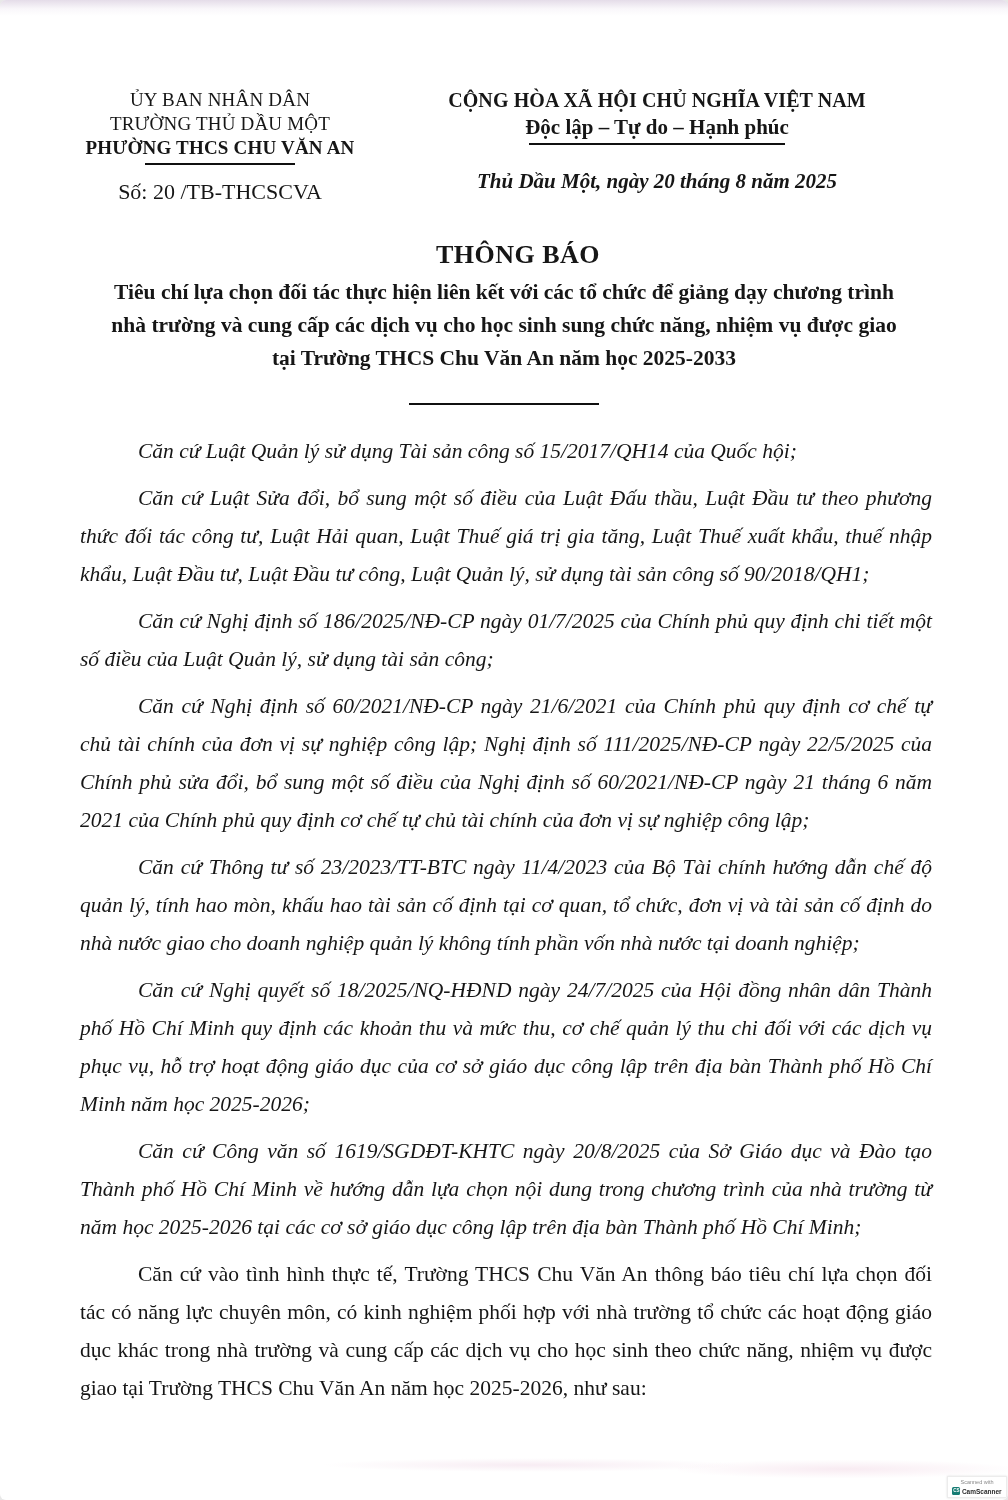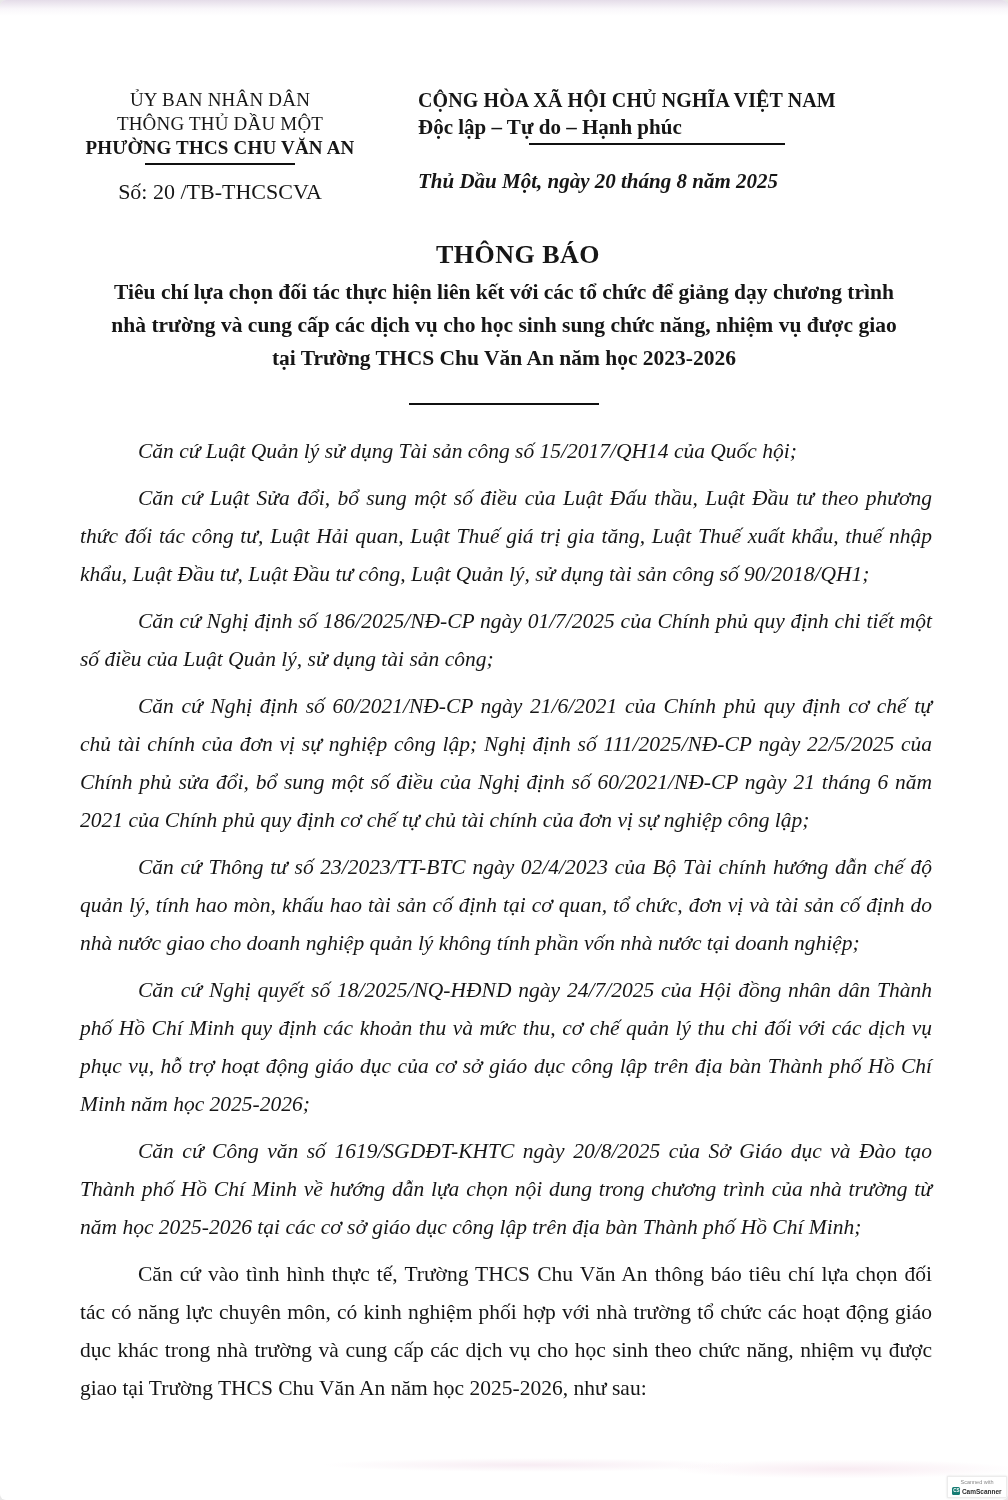--- a/index.html
+++ b/index.html
@@ -38,21 +38,21 @@
   }
   .hdr-left .l1, .hdr-left .l2 { font-size: 19px; letter-spacing: 0.2px; }
   .hdr-left .l3 { font-size: 19px; font-weight: bold; letter-spacing: 0.2px; }
   .hdr-left .rule {
     width: 150px; height: 0; border-top: 2.2px solid #101010; margin: 3px auto 0;
   }
   .hdr-left .doc-num { margin-top: 15px; font-size: 22px; }
 
   .hdr-right {
     position: absolute; top: 88px; left: 418px; width: 478px;
-    line-height: 25px;
+    text-align: center; line-height: 25px;
   }
   .hdr-right .l1 { font-size: 20px; font-weight: bold; letter-spacing: 0.1px; }
   .hdr-right .l2 { font-size: 21px; font-weight: bold; margin-top: 2px; }
   .hdr-right .rule {
     width: 256px; height: 0; border-top: 2.2px solid #101010; margin: 3px auto 0;
   }
   .hdr-right .dateline { margin-top: 24px; font-size: 21px; font-weight: bold; font-style: italic; }
 
   
   .title-block { position: absolute; top: 240px; left: 0; width: 100%; text-align: center; }
@@ -92,49 +92,49 @@
 </head>
 <body>
 
 <div class="page">
   <div class="scan-edge-top"></div>
   <div class="scan-smudge-bottom"></div>
   <div class="scan-smudge-bottom-right"></div>
 
   <div class="hdr-left">
     <div class="l1">ỦY BAN NHÂN DÂN</div>
-    <div class="l2">THÔNG THỦ DẦU MỘT</div>
+    <div class="l2">TRƯỜNG THỦ DẦU MỘT</div>
     <div class="l3">PHƯỜNG THCS CHU VĂN AN</div>
     <div class="rule"></div>
     <div class="doc-num">Số: 20 /TB-THCSCVA</div>
   </div>
 
   <div class="hdr-right">
     <div class="l1">CỘNG HÒA XÃ HỘI CHỦ NGHĨA VIỆT NAM</div>
     <div class="l2">Độc lập – Tự do – Hạnh phúc</div>
     <div class="rule"></div>
     <div class="dateline">Thủ Dầu Một, ngày 20 tháng 8  năm 2025</div>
   </div>
 
   <div class="title-block">
     <div class="heading">THÔNG BÁO</div>
     <div class="subtitle">
       <div>Tiêu chí lựa chọn đối tác thực hiện liên kết với các tổ chức để giảng dạy chương trình</div>
       <div>nhà trường và cung cấp các dịch vụ cho học sinh sung chức năng, nhiệm vụ được giao</div>
-      <div>tại Trường THCS Chu Văn An năm học 2023-2026</div>
+      <div>tại Trường THCS Chu Văn An năm học 2025-2033</div>
     </div>
     <div class="title-divider"></div>
   </div>
 
   <div class="body-text">
     <p class="cite">Căn cứ Luật Quản lý sử dụng Tài sản công số 15/2017/QH14 của Quốc hội;</p>
     <p class="cite">Căn cứ Luật Sửa đổi, bổ sung một số điều của Luật Đấu thầu, Luật Đầu tư theo phương thức đối tác công tư, Luật Hải quan, Luật Thuế giá trị gia tăng, Luật Thuế xuất khẩu, thuế nhập khẩu, Luật Đầu tư, Luật Đầu tư công, Luật Quản lý, sử dụng tài sản công số 90/2018/QH1;</p>
     <p class="cite">Căn cứ Nghị định số 186/2025/NĐ-CP ngày 01/7/2025 của Chính phủ quy định chi tiết một số điều của Luật Quản lý, sử dụng tài sản công;</p>
     <p class="cite">Căn cứ Nghị định số 60/2021/NĐ-CP ngày 21/6/2021 của Chính phủ quy định cơ chế tự chủ tài chính của đơn vị sự nghiệp công lập; Nghị định số 111/2025/NĐ-CP ngày 22/5/2025 của Chính phủ sửa đổi, bổ sung một số điều của Nghị định số 60/2021/NĐ-CP ngày 21 tháng 6 năm 2021 của Chính phủ quy định cơ chế tự chủ tài chính của đơn vị sự nghiệp công lập;</p>
-    <p class="cite">Căn cứ Thông tư số 23/2023/TT-BTC ngày 02/4/2023 của Bộ Tài chính hướng dẫn chế độ quản lý, tính hao mòn, khấu hao tài sản cố định tại cơ quan, tổ chức, đơn vị và tài sản cố định do nhà nước giao cho doanh nghiệp quản lý không tính phần vốn nhà nước tại doanh nghiệp;</p>
+    <p class="cite">Căn cứ Thông tư số 23/2023/TT-BTC ngày 11/4/2023 của Bộ Tài chính hướng dẫn chế độ quản lý, tính hao mòn, khấu hao tài sản cố định tại cơ quan, tổ chức, đơn vị và tài sản cố định do nhà nước giao cho doanh nghiệp quản lý không tính phần vốn nhà nước tại doanh nghiệp;</p>
     <p class="cite">Căn cứ Nghị quyết số 18/2025/NQ-HĐND ngày 24/7/2025 của Hội đồng nhân dân Thành phố Hồ Chí Minh quy định các khoản thu và mức thu, cơ chế quản lý thu chi đối với các dịch vụ phục vụ, hỗ trợ hoạt động giáo dục của cơ sở giáo dục công lập trên địa bàn Thành phố Hồ Chí Minh năm học 2025-2026;</p>
     <p class="cite">Căn cứ Công văn số 1619/SGDĐT-KHTC ngày 20/8/2025 của Sở Giáo dục và Đào tạo Thành phố Hồ Chí Minh về hướng dẫn lựa chọn nội dung trong chương trình của nhà trường từ năm học 2025-2026 tại các cơ sở giáo dục công lập trên địa bàn Thành phố Hồ Chí Minh;</p>
     <p>Căn cứ vào tình hình thực tế, Trường THCS Chu Văn An thông báo tiêu chí lựa chọn đối tác có năng lực chuyên môn, có kinh nghiệm phối hợp với nhà trường tổ chức các hoạt động giáo dục khác trong nhà trường và cung cấp các dịch vụ cho học sinh theo chức năng, nhiệm vụ được giao tại Trường THCS Chu Văn An năm học 2025-2026, như sau:</p>
   </div>
 
   <div class="cs-watermark">
     <div class="scanned-with">Scanned with</div>
     <div class="cs-row">
       <div class="cs-icon">CS</div>
       <div class="cs-name">CamScanner</div>

